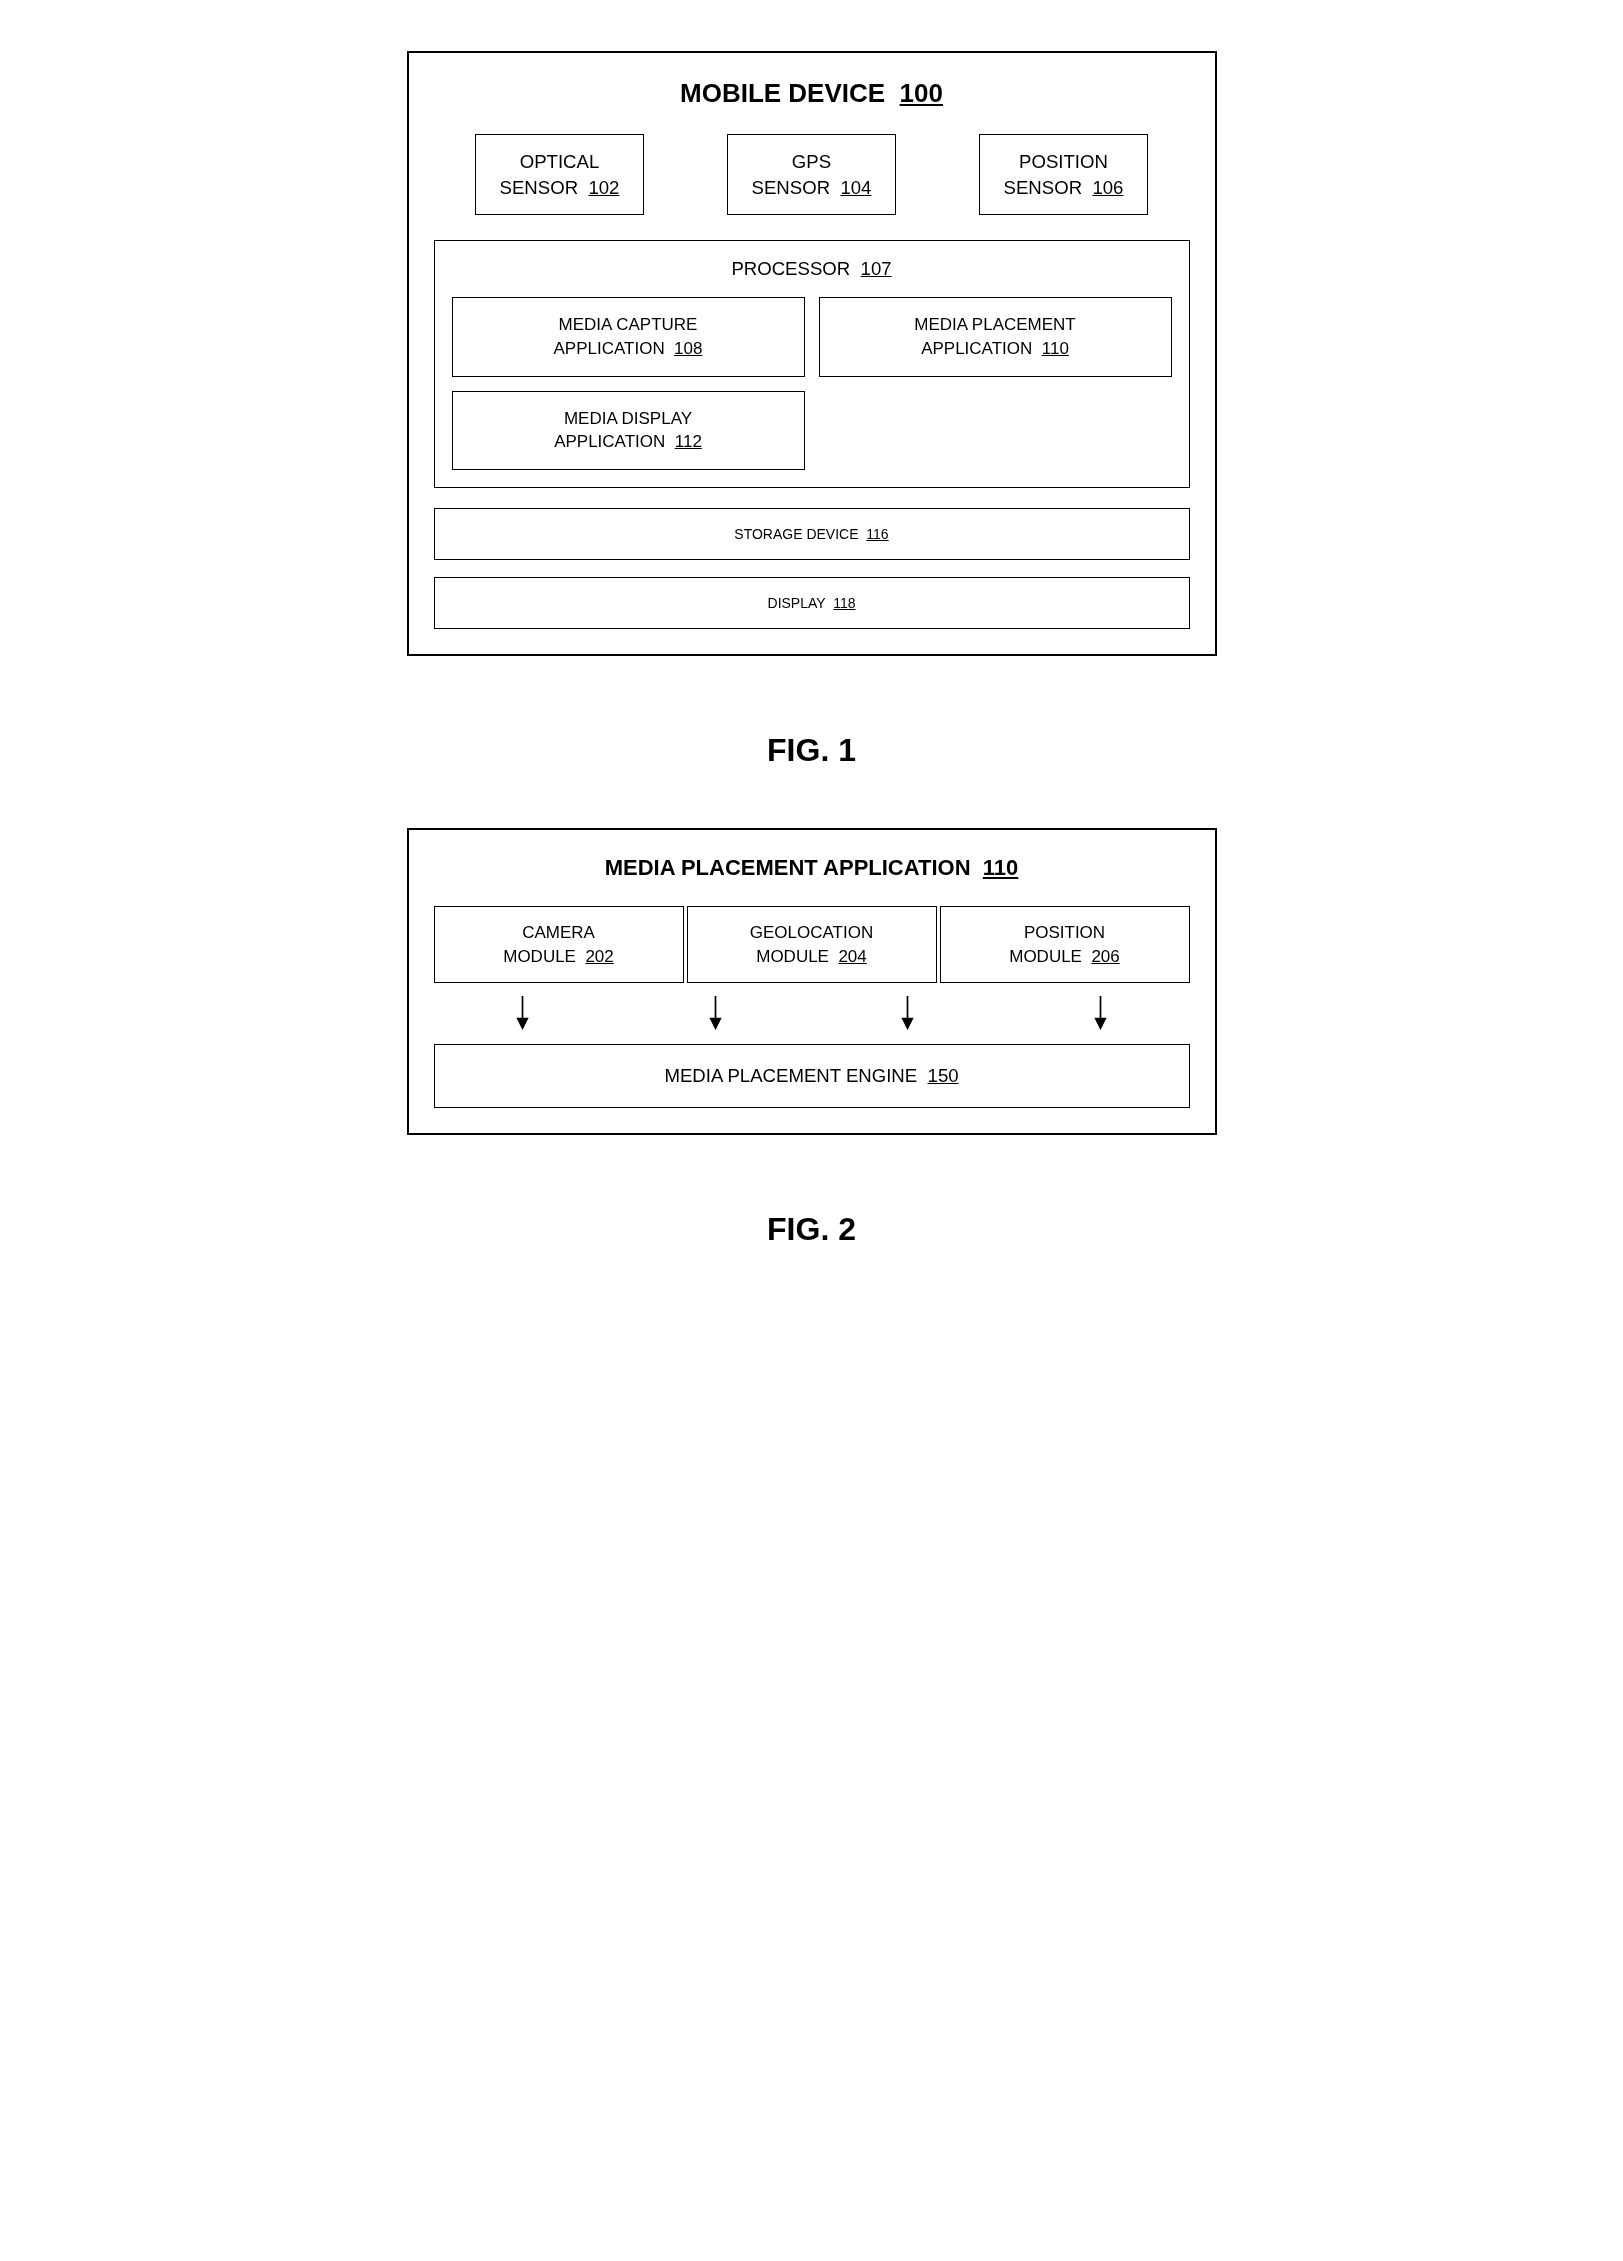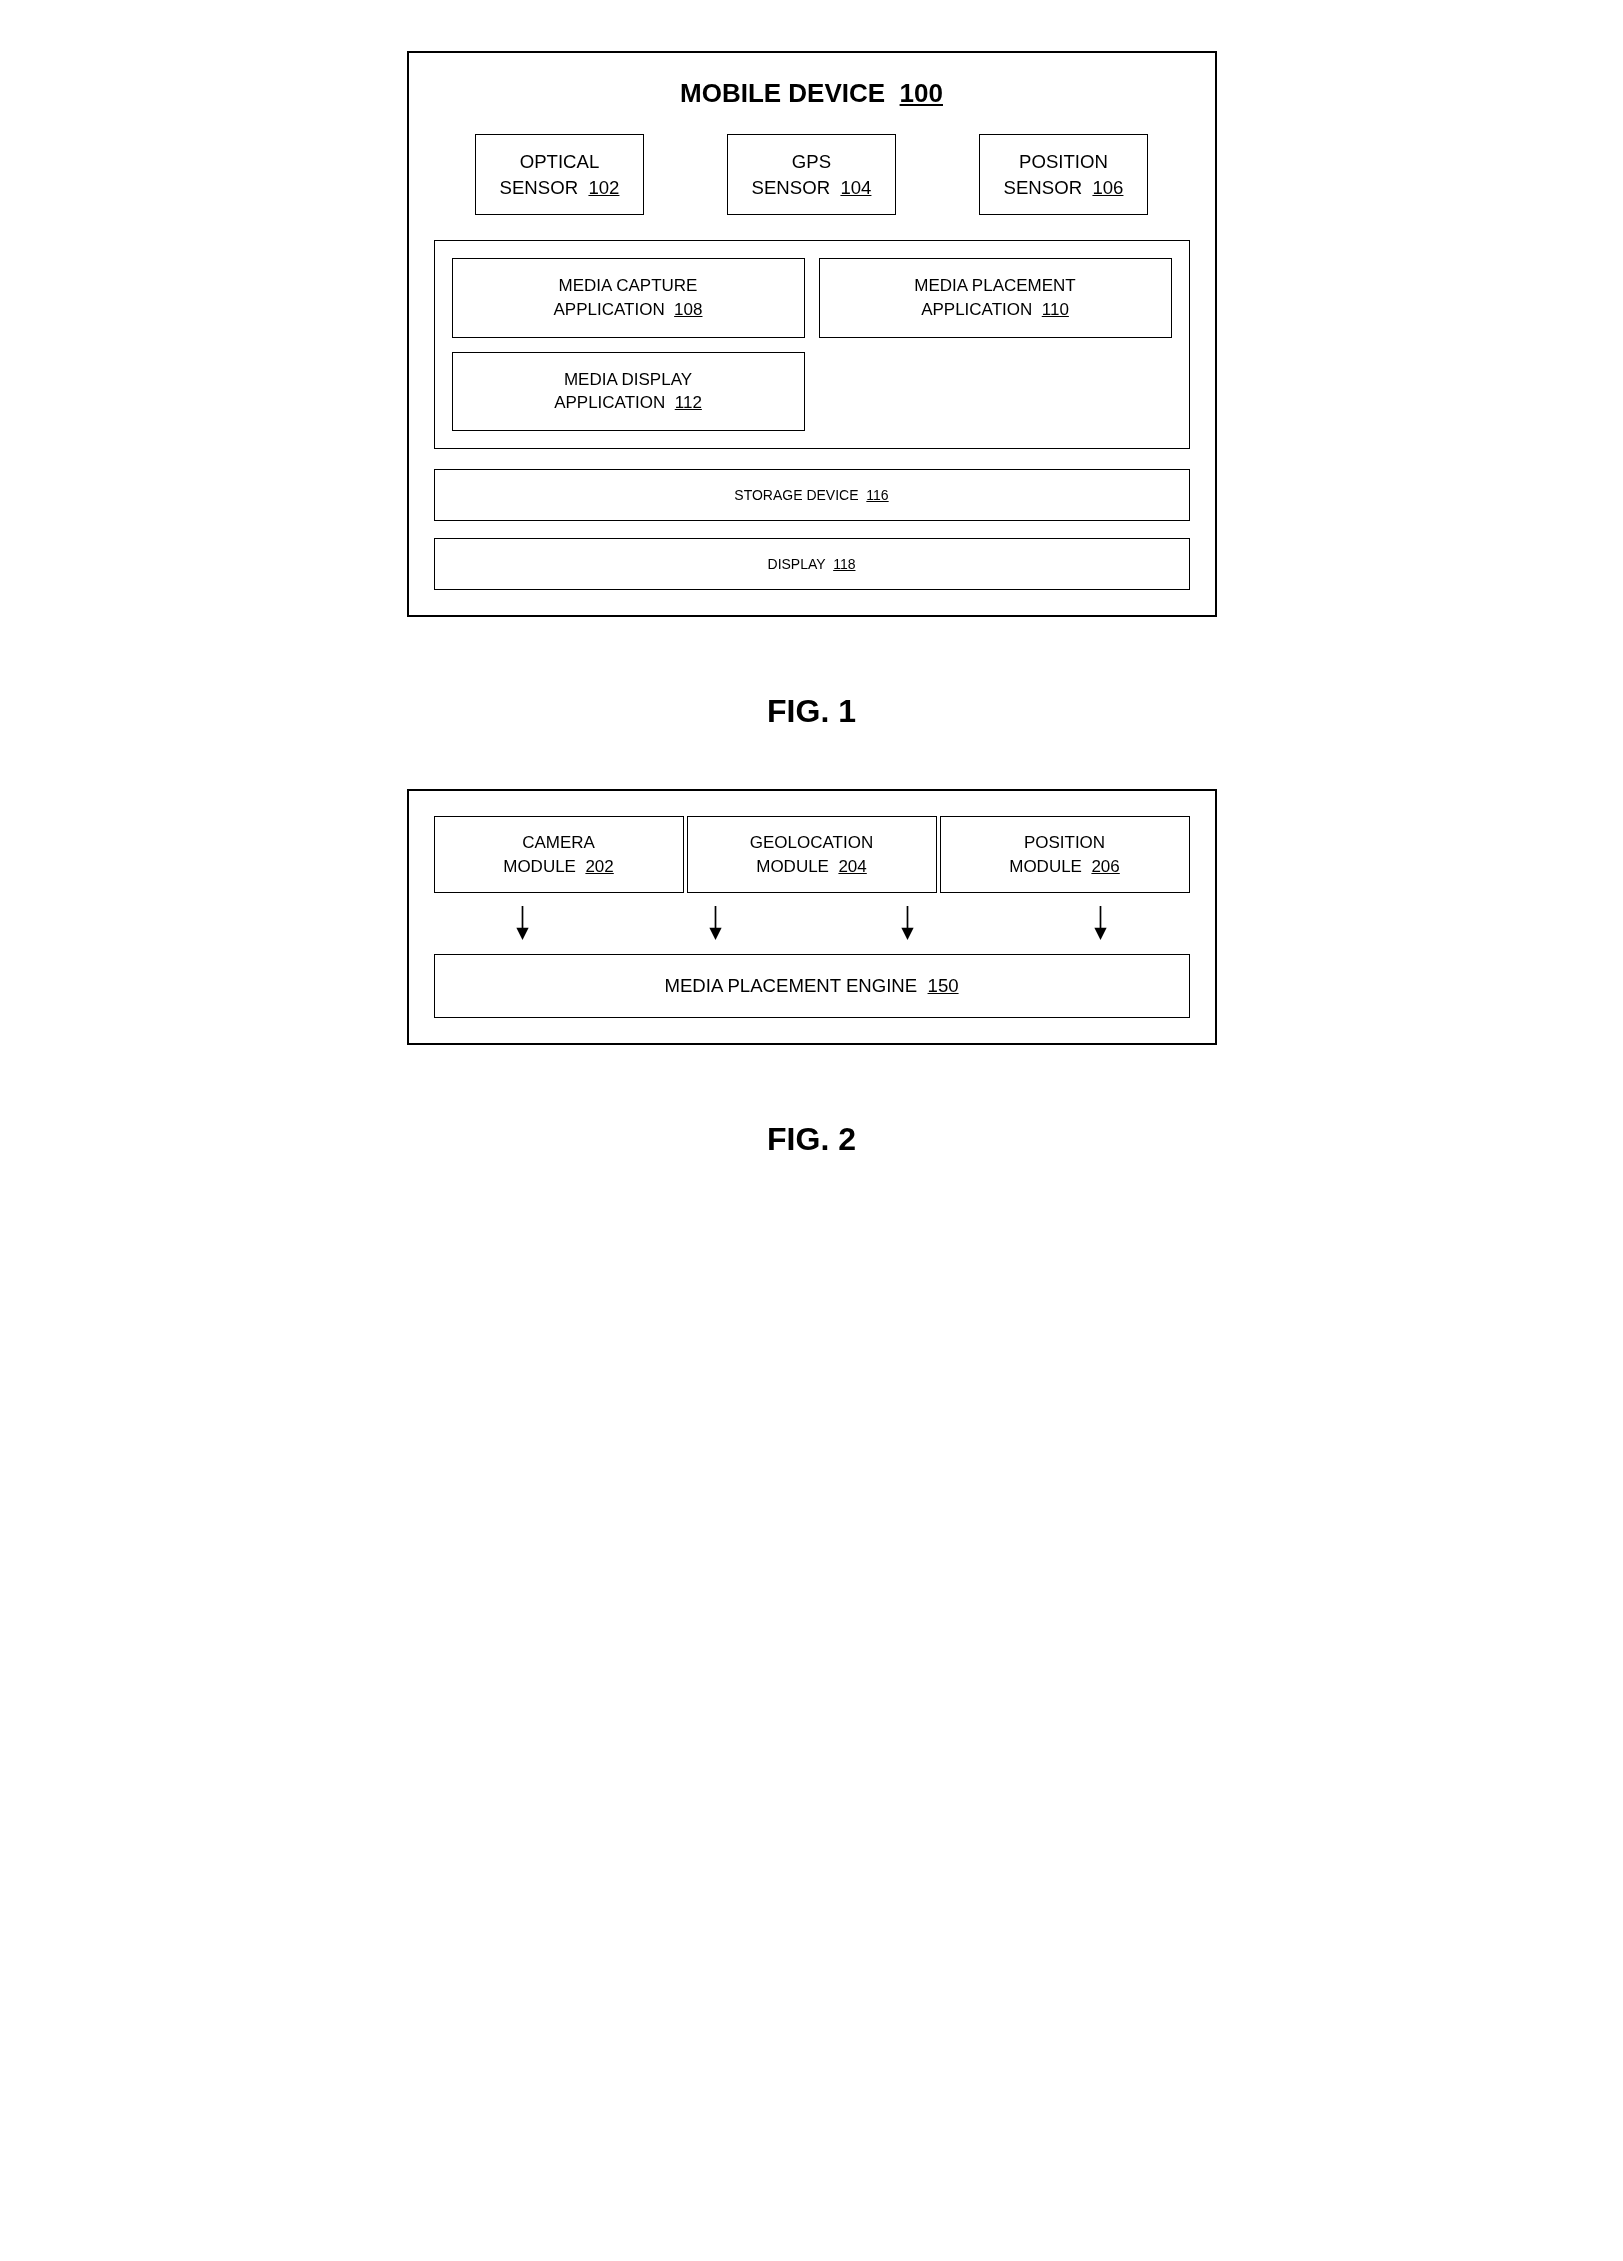--- a/index.html
+++ b/index.html
@@ -209,20 +209,24 @@
       &nbsp;<span class="underline">104</span>
     </div>
     <div class="sensor-box">
       <span>POSITION</span><br>
       <span>SENSOR</span>
       &nbsp;<span class="underline">106</span>
     </div>
   </div>
 
   <div class="processor-container">
+    <div class="processor-title">
+      <span>PROCESSOR</span>
+      &nbsp;<span class="underline">107</span>
+    </div>
     <div class="apps-grid">
       <div class="app-box">
         <span>MEDIA CAPTURE</span><br>
         <span>APPLICATION</span>
         &nbsp;<span class="underline">108</span>
       </div>
       <div class="app-box">
         <span>MEDIA PLACEMENT</span><br>
         <span>APPLICATION</span>
         &nbsp;<span class="underline">110</span>
@@ -244,20 +248,24 @@
     <span>DISPLAY</span>
     &nbsp;<span class="underline">118</span>
   </div>
 
 </div>
 
 <div class="fig-label">FIG. 1</div>
 
 <div class="fig2-container">
 
+  <div class="fig2-title">
+    <span>MEDIA PLACEMENT APPLICATION</span>
+    &nbsp;<span class="underline">110</span>
+  </div>
 
   <div class="modules-row">
     <div class="module-box">
       <span>CAMERA</span><br>
       <span>MODULE</span>
       &nbsp;<span class="underline">202</span>
     </div>
     <div class="module-box">
       <span>GEOLOCATION</span><br>
       <span>MODULE</span>

